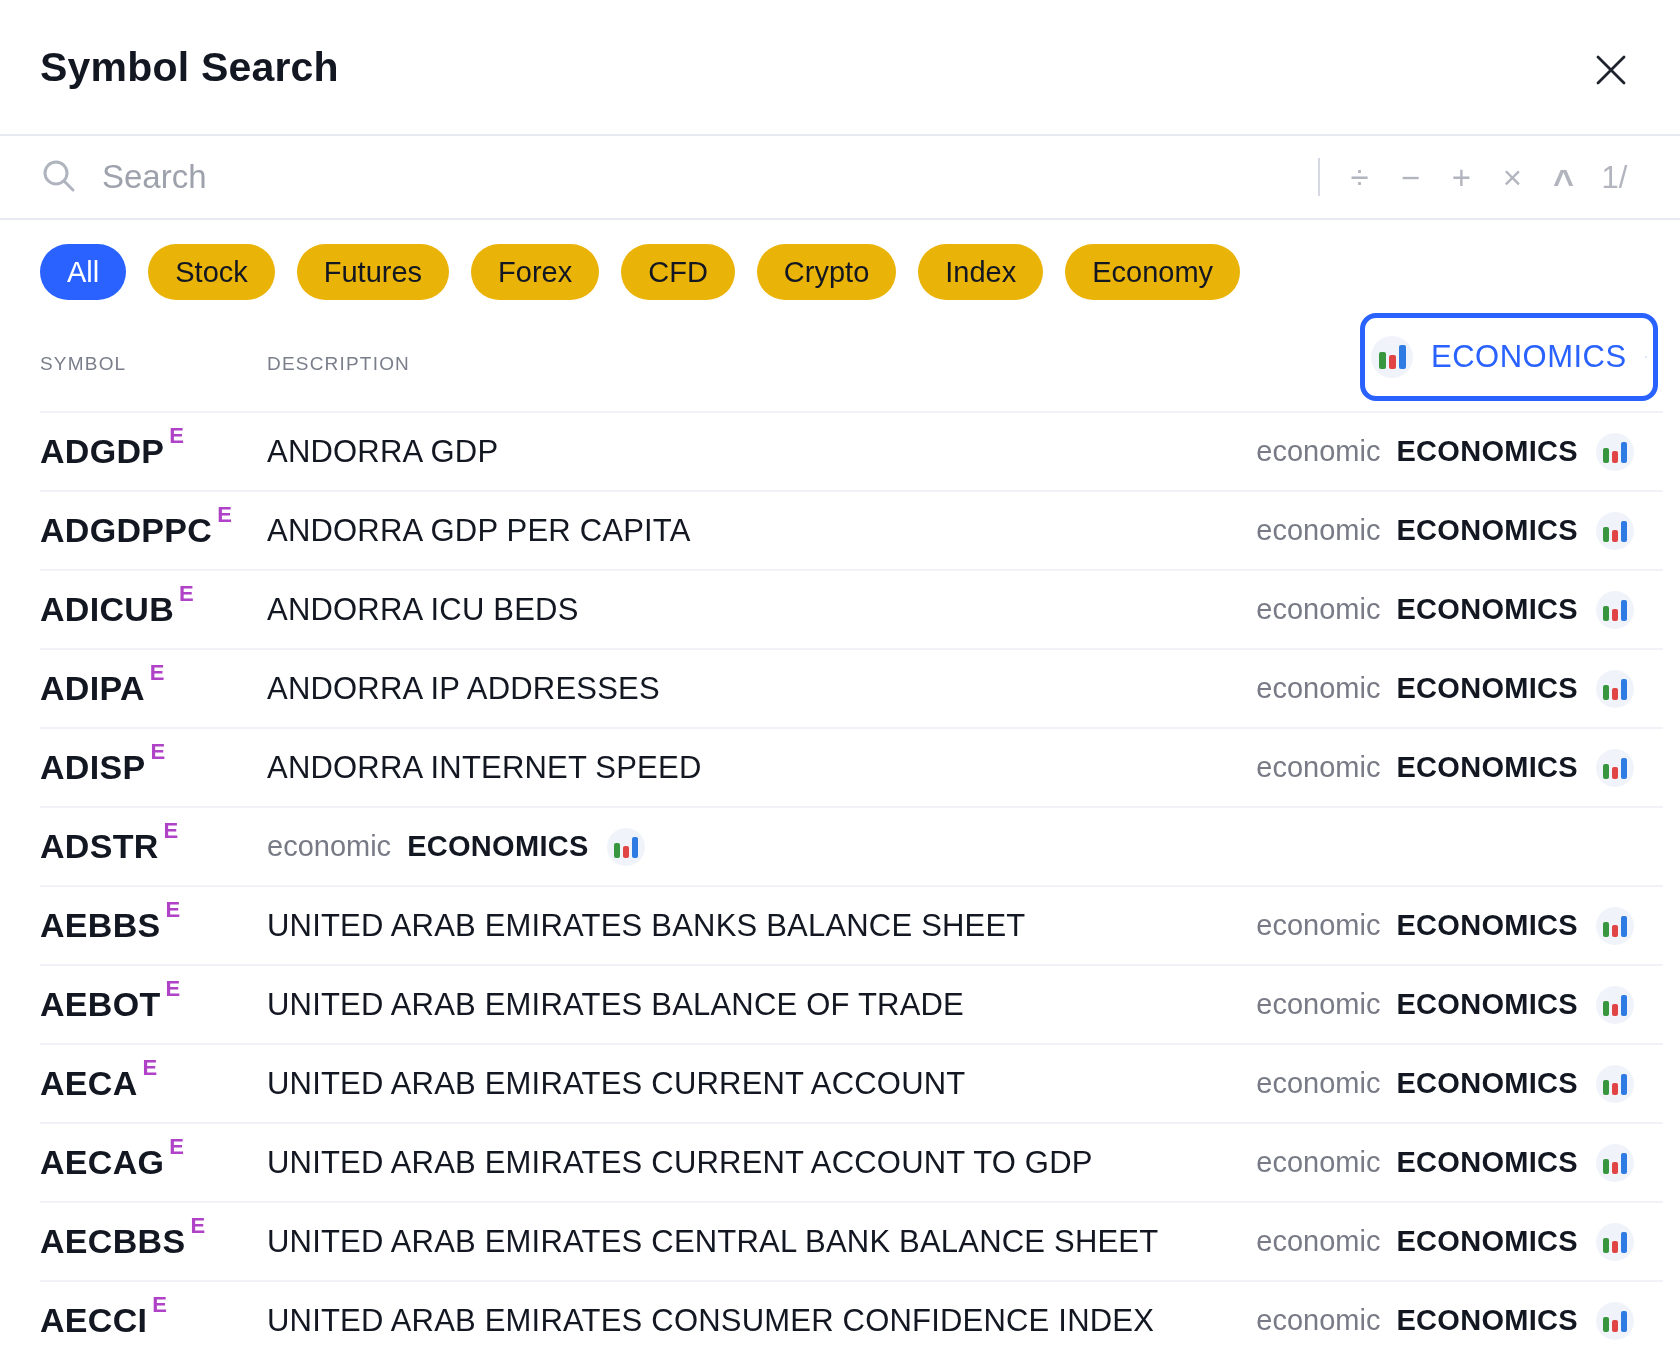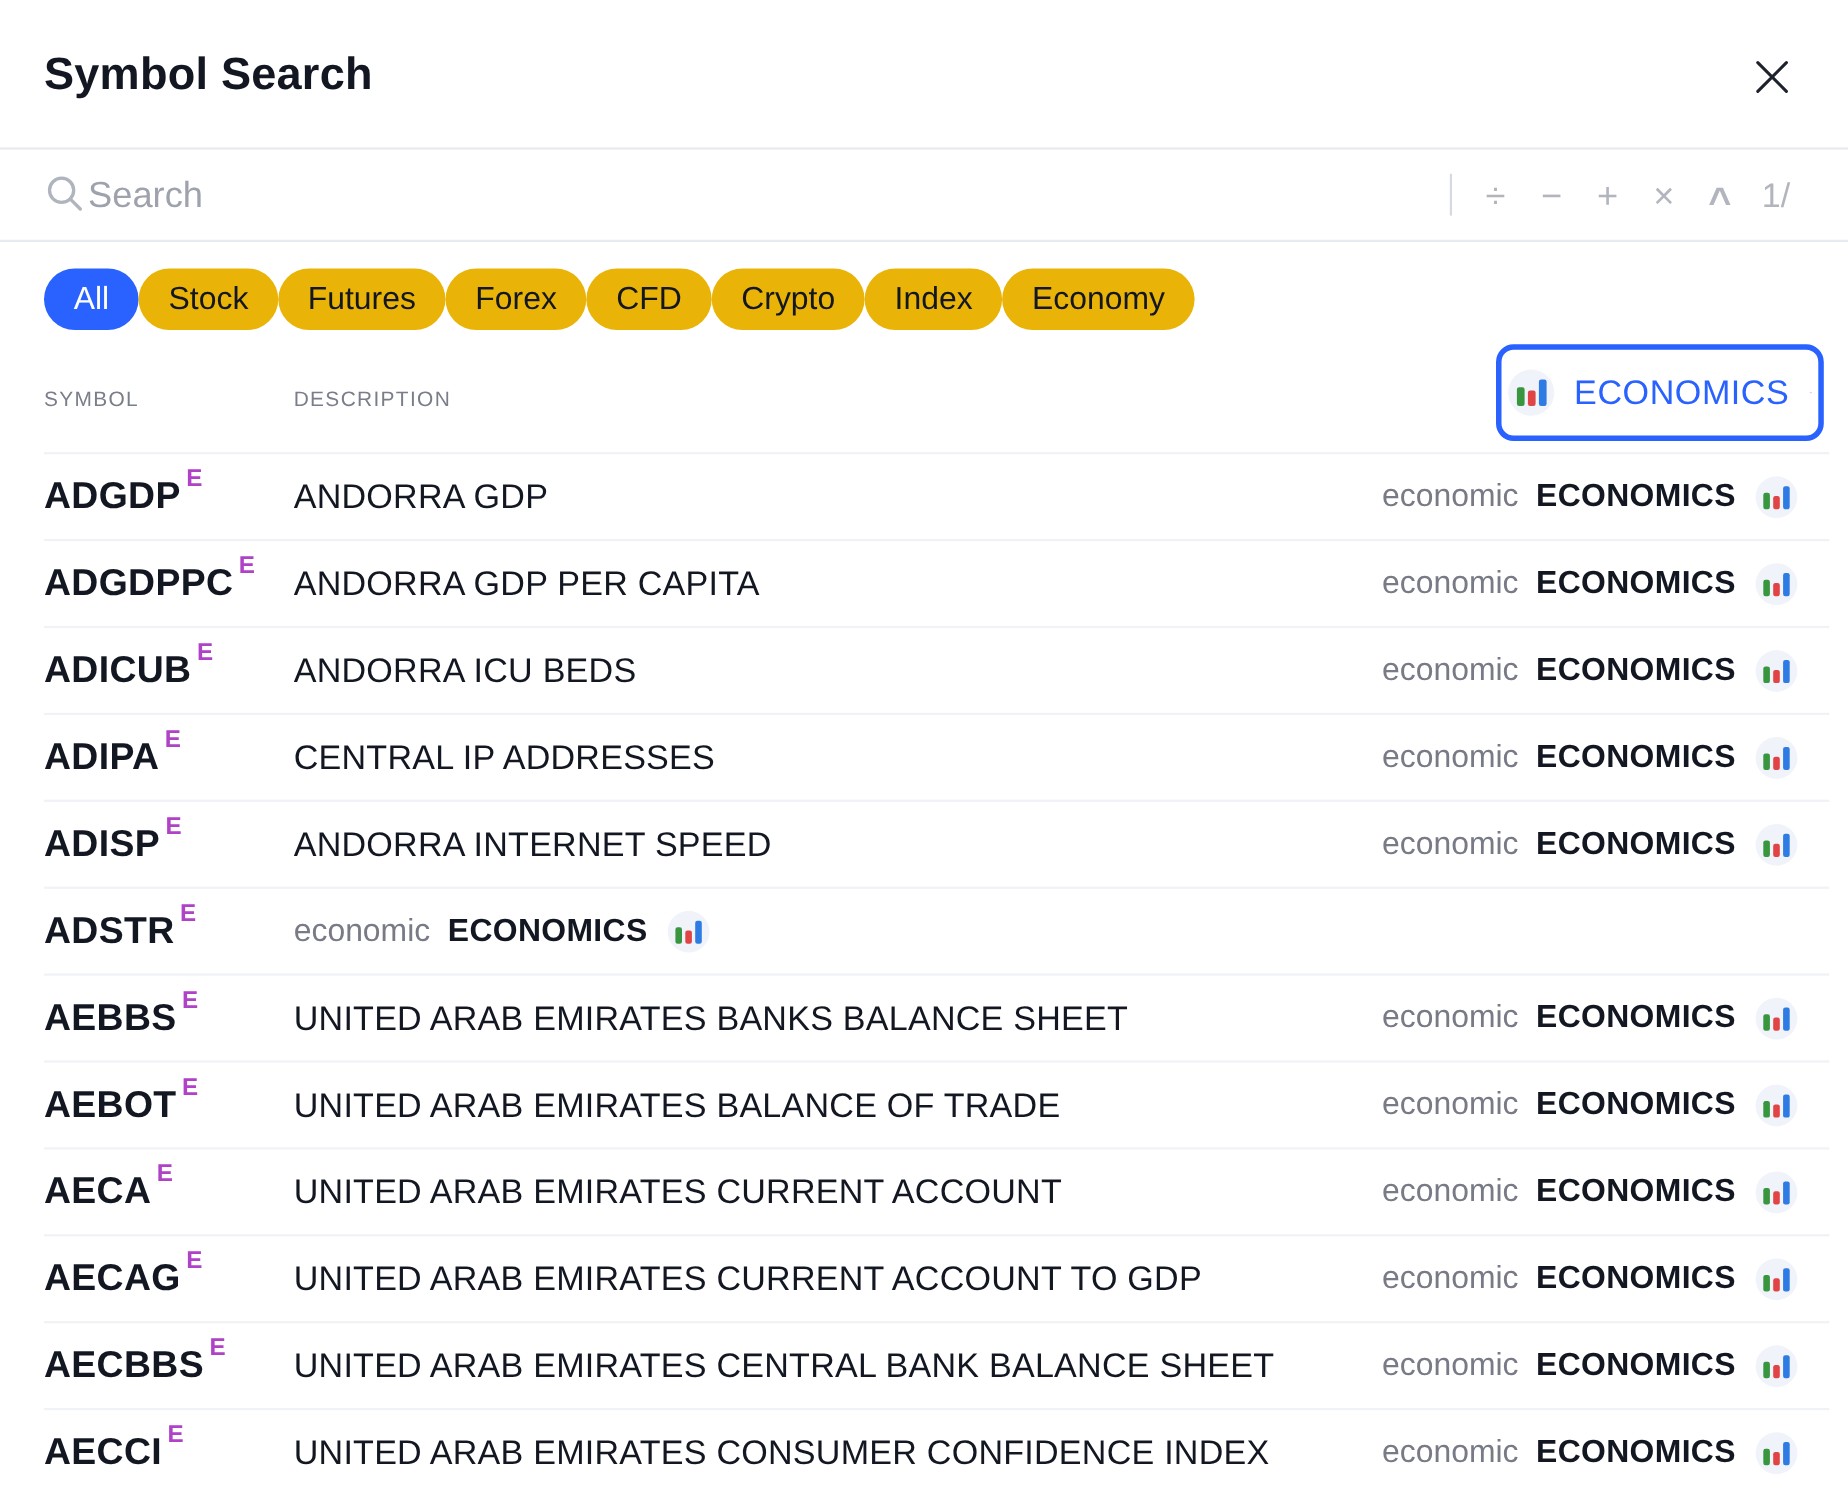--- a/index.html
+++ b/index.html
@@ -23,33 +23,34 @@
 
   
   .searchbar{
     height:84px;box-sizing:border-box;border-bottom:2px solid #E7EAF1;
     display:flex;align-items:center;padding:0 40px;
   }
   .search-icon{line-height:0;flex:0 0 auto;}
   .search-input{
     flex:1 1 auto;min-width:0;border:none;outline:none;background:transparent;
     font-family:"Liberation Sans",sans-serif;font-size:33px;color:#131722;
+    margin-left:22px;
   }
   .search-input::placeholder{color:#9EA2AC;}
   .search-controls{display:flex;align-items:center;flex:0 0 auto;color:#B2B5BE;}
   .vdiv{width:2px;height:38px;background:#D6D9E1;margin-right:14px;}
   .ctrl{
     width:51px;text-align:center;font-size:33px;color:#B2B5BE;background:none;
     border:none;padding:0;cursor:pointer;font-family:"Liberation Sans",sans-serif;line-height:1;
   }
   .ctrl.fraction{font-size:31px;}
   .ctrl.caret{font-size:36px;font-weight:700;position:relative;top:6px;}
 
   
-  .pills{display:flex;padding:24px 40px 0;height:56px;}
+  .pills{display:flex;gap:22px;padding:24px 40px 0;height:56px;}
   .pill{
     height:56px;border-radius:28px;background:#eab308;color:#131722;
     border:none;font-family:"Liberation Sans",sans-serif;font-size:29px;
     padding:0 27px;display:flex;align-items:center;cursor:pointer;
   }
   .pill.active{background:#2962FF;color:#ffffff;}
 
   
   .listhead{
     height:111px;box-sizing:border-box;display:flex;align-items:center;
@@ -197,21 +198,21 @@
             <span class="bars">
               <i style="height: 15px; background: rgb(56, 150, 62);"></i>
               <i style="height: 12px; background: rgb(224, 68, 68);"></i>
               <i style="height: 21px; background: rgb(46, 123, 228);"></i>
             </span>
           </span>
         </div>
       </div>
       <div class="row">
         <div class="c-sym"><span class="sym">ADIPA</span><sup class="flag">E</sup></div>
-        <div class="c-desc">CENTRAL IP ADDRESSES</div>
+        <div class="c-desc">ANDORRA IP ADDRESSES</div>
         <div class="c-meta">
           <span class="type">economic</span>
           <span class="source">ECONOMICS</span>
           <span class="badge sm">
             <span class="bars">
               <i style="height: 15px; background: rgb(56, 150, 62);"></i>
               <i style="height: 12px; background: rgb(224, 68, 68);"></i>
               <i style="height: 21px; background: rgb(46, 123, 228);"></i>
             </span>
           </span>

